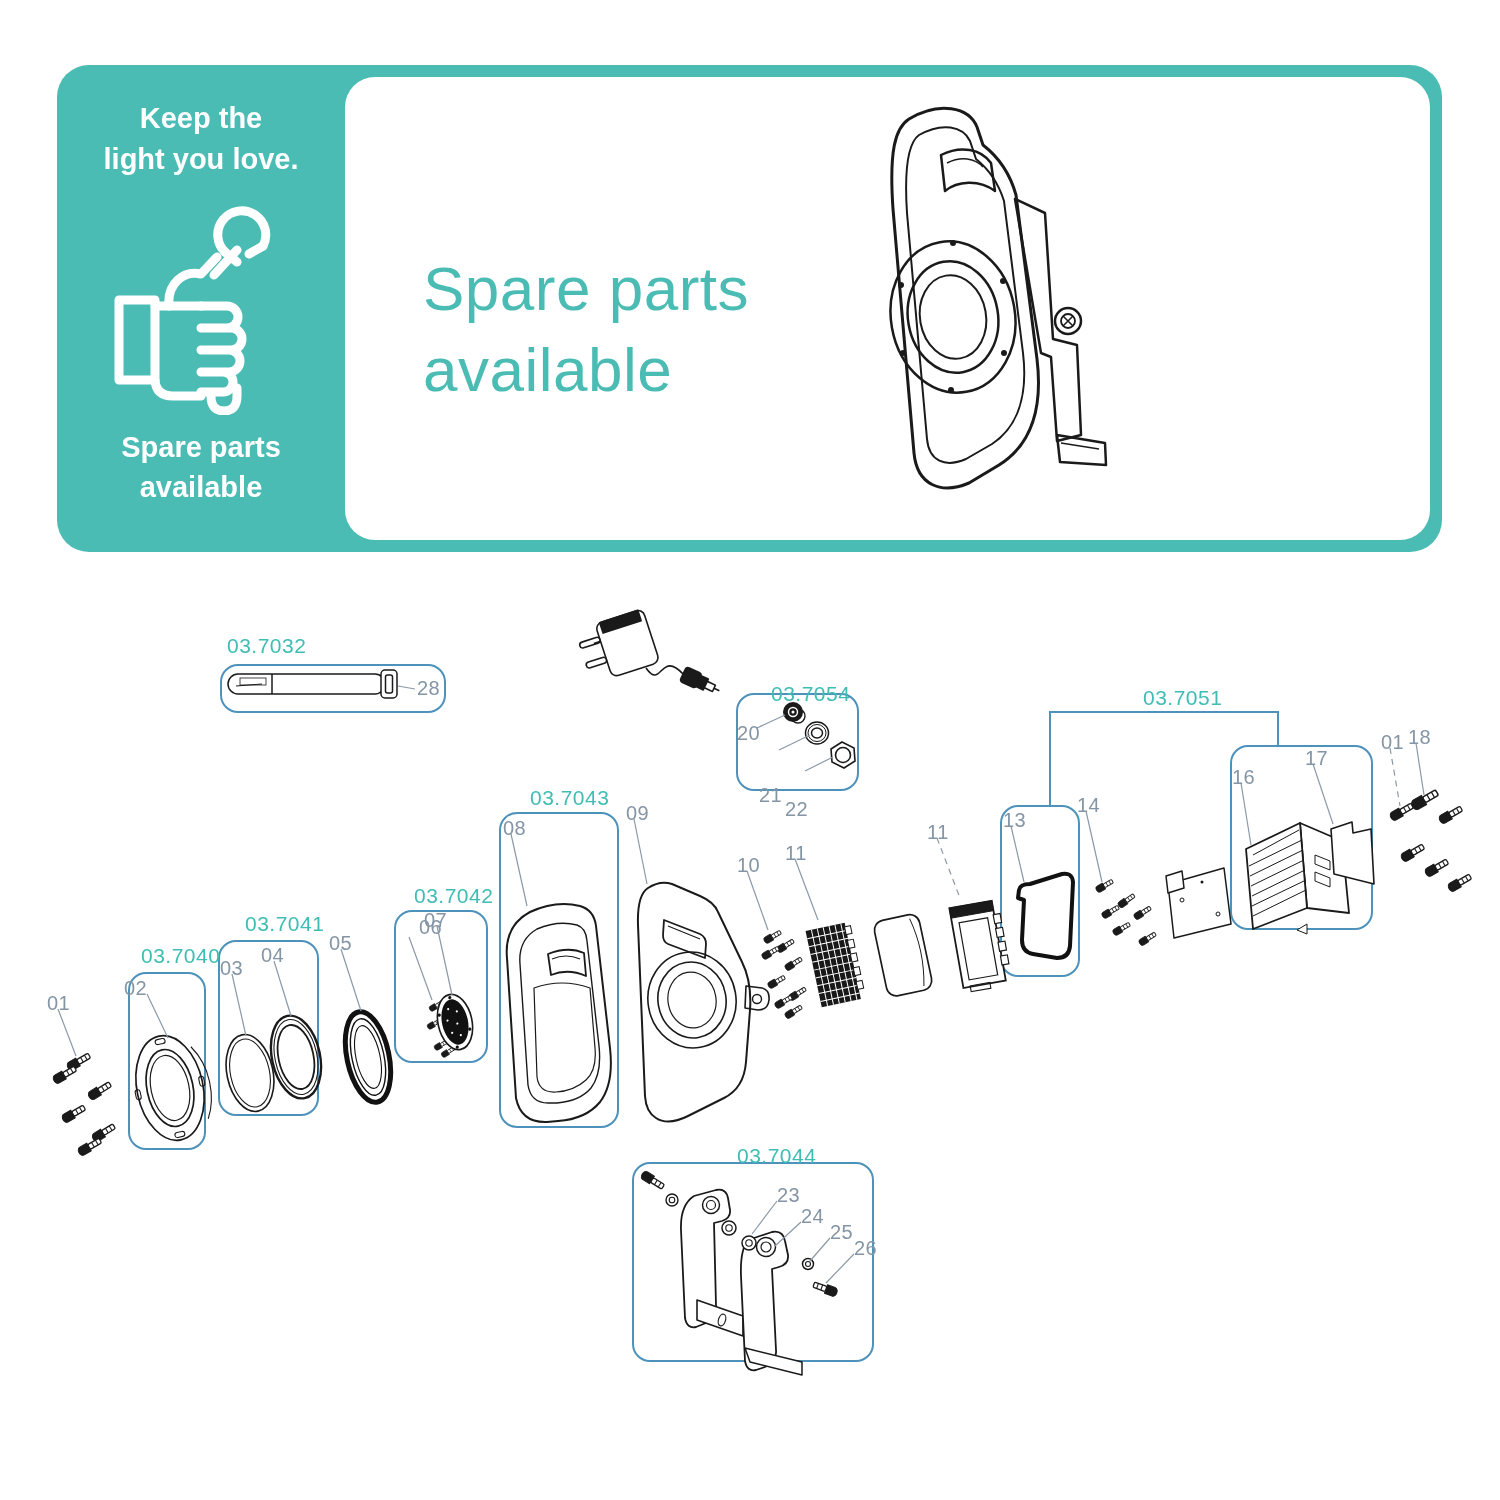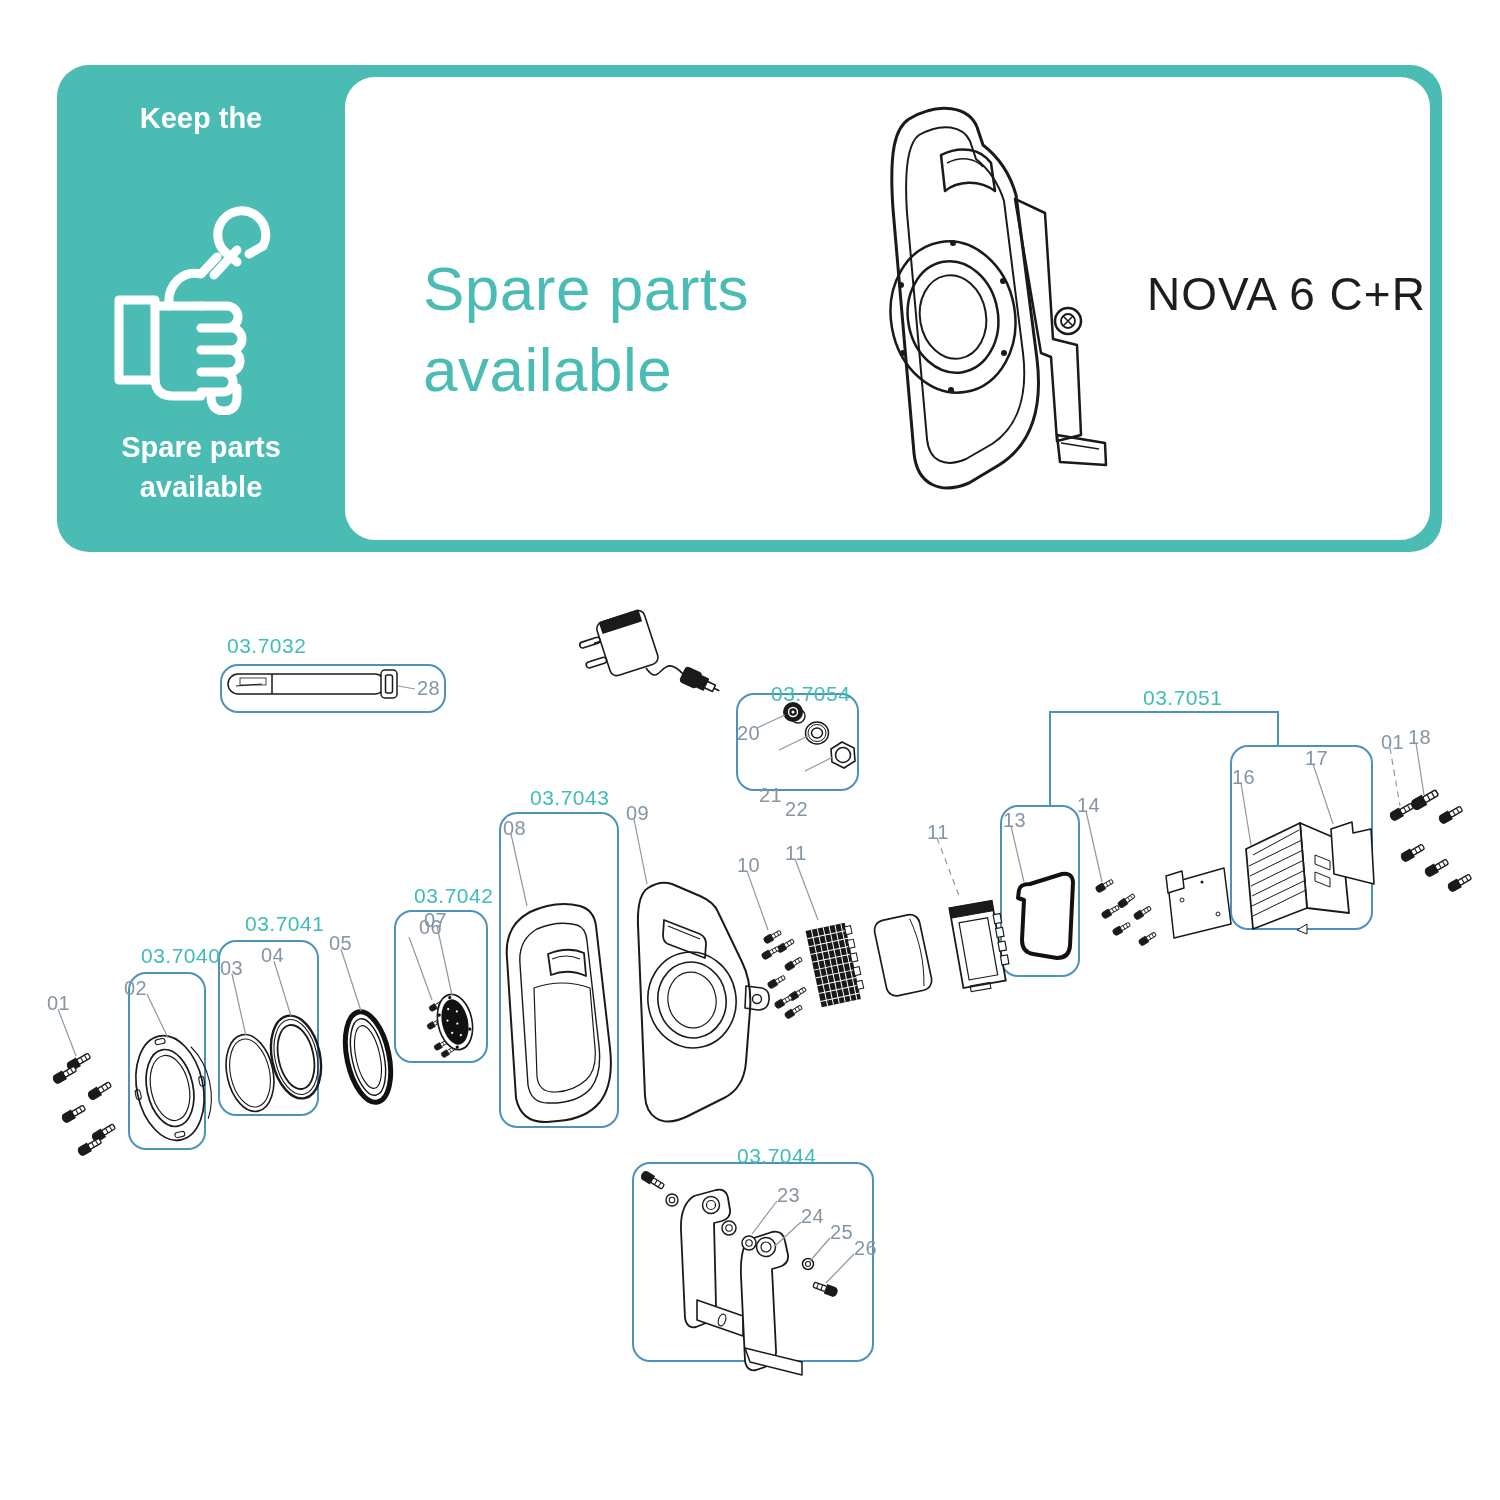--- a/index.html
+++ b/index.html
@@ -36,20 +36,21 @@
 </style>
 </head>
 <body>
 
 <div id="canvas">
 
   <div class="banner">
     <div class="banner-left">
       <div class="tagline">
         <div>Keep the</div>
+        <div>light you love.</div>
       </div>
       <svg class="hand-icon" viewBox="0 0 190 215" aria-hidden="true">
         <g stroke="#fff" stroke-width="9" fill="none" stroke-linecap="round" stroke-linejoin="round">
           <rect x="12" y="100" width="36" height="80"></rect>
           <path d="M48,106 L94,106"></path>
           <path d="M48,180 Q49,196 66,196 L94,196"></path>
           <path d="M62,106 C60,84 76,70 94,74 L110,57"></path>
           <path d="M94,106 h26 a11,11 0 1 1 0,22 h-26 h30 a11,11 0 1 1 0,22 h-30 h28 a11,11 0 1 1 0,22 h-28 h22 a10,10 0 1 1 0,20 h-22"></path>
           <path d="M107,75 L130,50"></path>
           <path d="M118,52 A24,24 0 1 1 156,46"></path>
@@ -91,21 +92,20 @@
           <path d="M168,108 L198,122 L206,248 L230,254 L234,344 L210,350 L204,266 L194,262 Z" stroke-width="2.5"></path>
           <circle cx="221" cy="230" r="13" stroke-width="2.5"></circle>
           <circle cx="221" cy="230" r="7" stroke-width="1.8"></circle>
           <path d="M216,225 l10,10 M226,225 l-10,10" stroke-width="1.5"></path>
           <path d="M210,344 L258,352 L259,374 L213,371 Z" stroke-width="2.5"></path>
           <path d="M214,352 L252,358" stroke-width="1.5"></path>
         </g>
       </svg>
 
       <div class="product-title">
-        <div>NOVA 6 C+R</div>
       </div>
     </div>
   </div>
 
   <div id="boxes">
       <div class="group-box" style="left: 220px; top: 664px; width: 226px; height: 49px;"></div>
       <div class="group-box" style="left: 736px; top: 693px; width: 123px; height: 98px;"></div>
       <div class="group-box" style="left: 128px; top: 972px; width: 78px; height: 178px;"></div>
       <div class="group-box" style="left: 218px; top: 940px; width: 101px; height: 176px;"></div>
       <div class="group-box" style="left: 394px; top: 910px; width: 94px; height: 153px;"></div>

